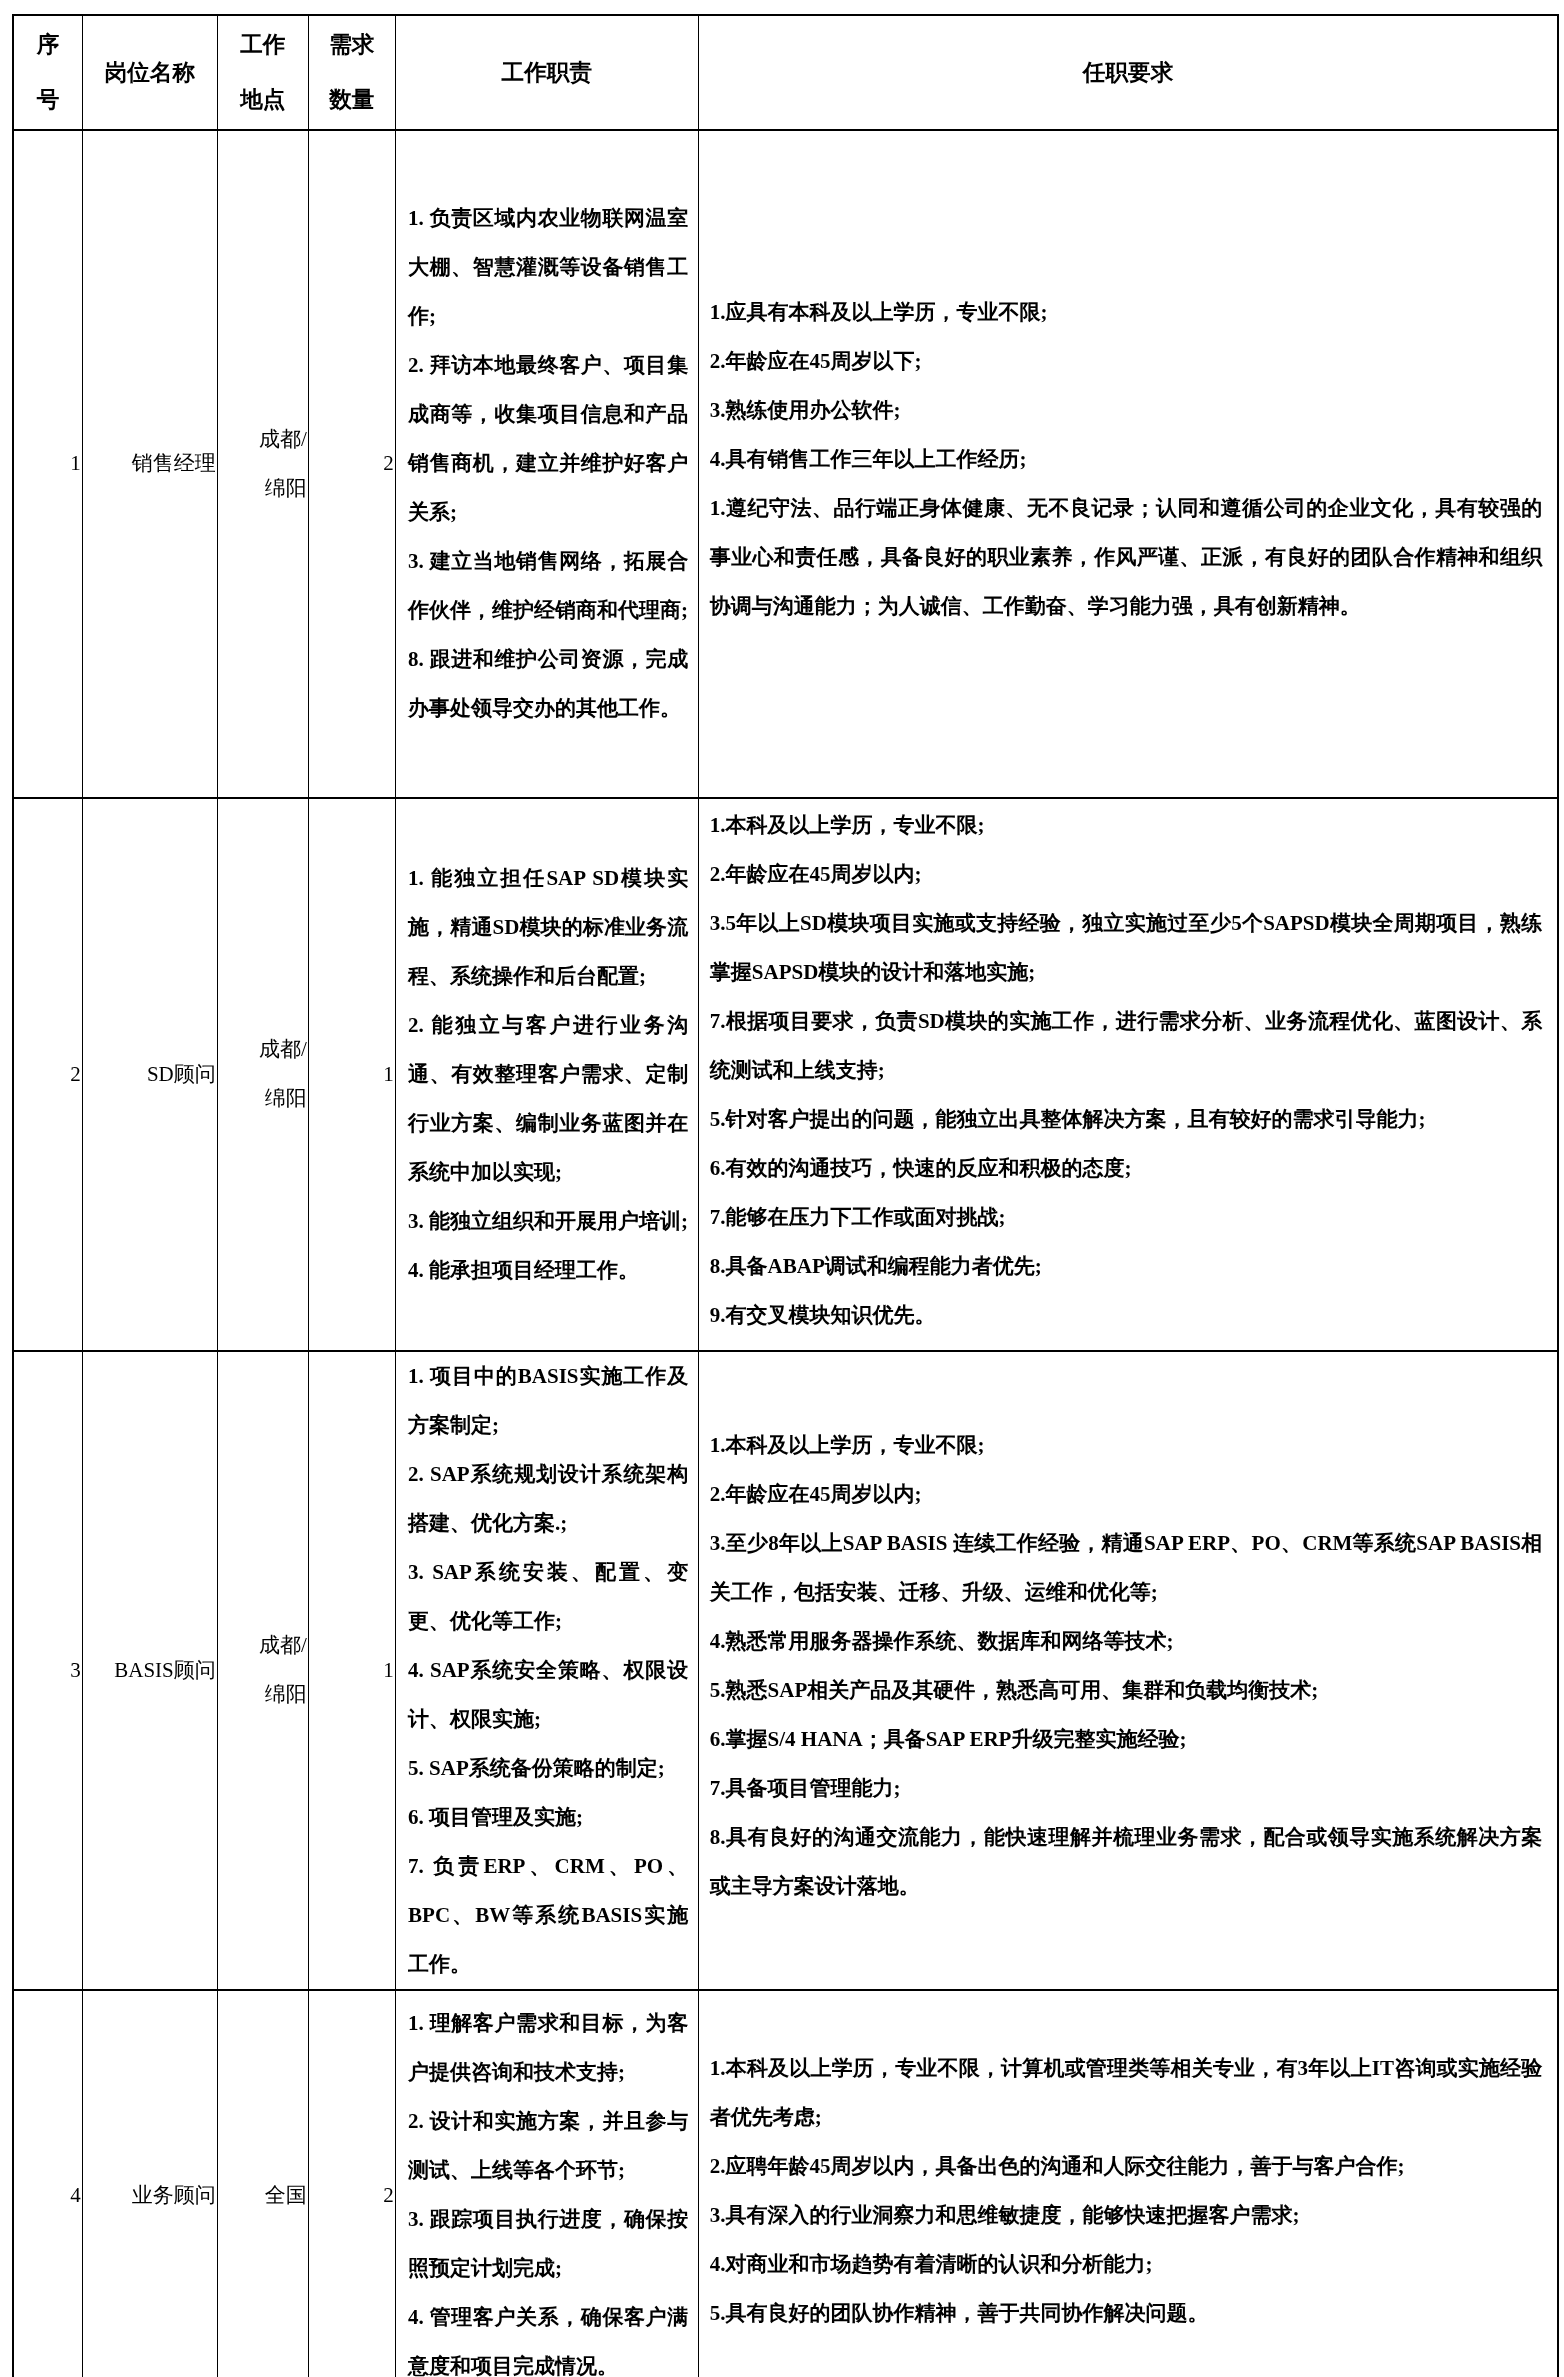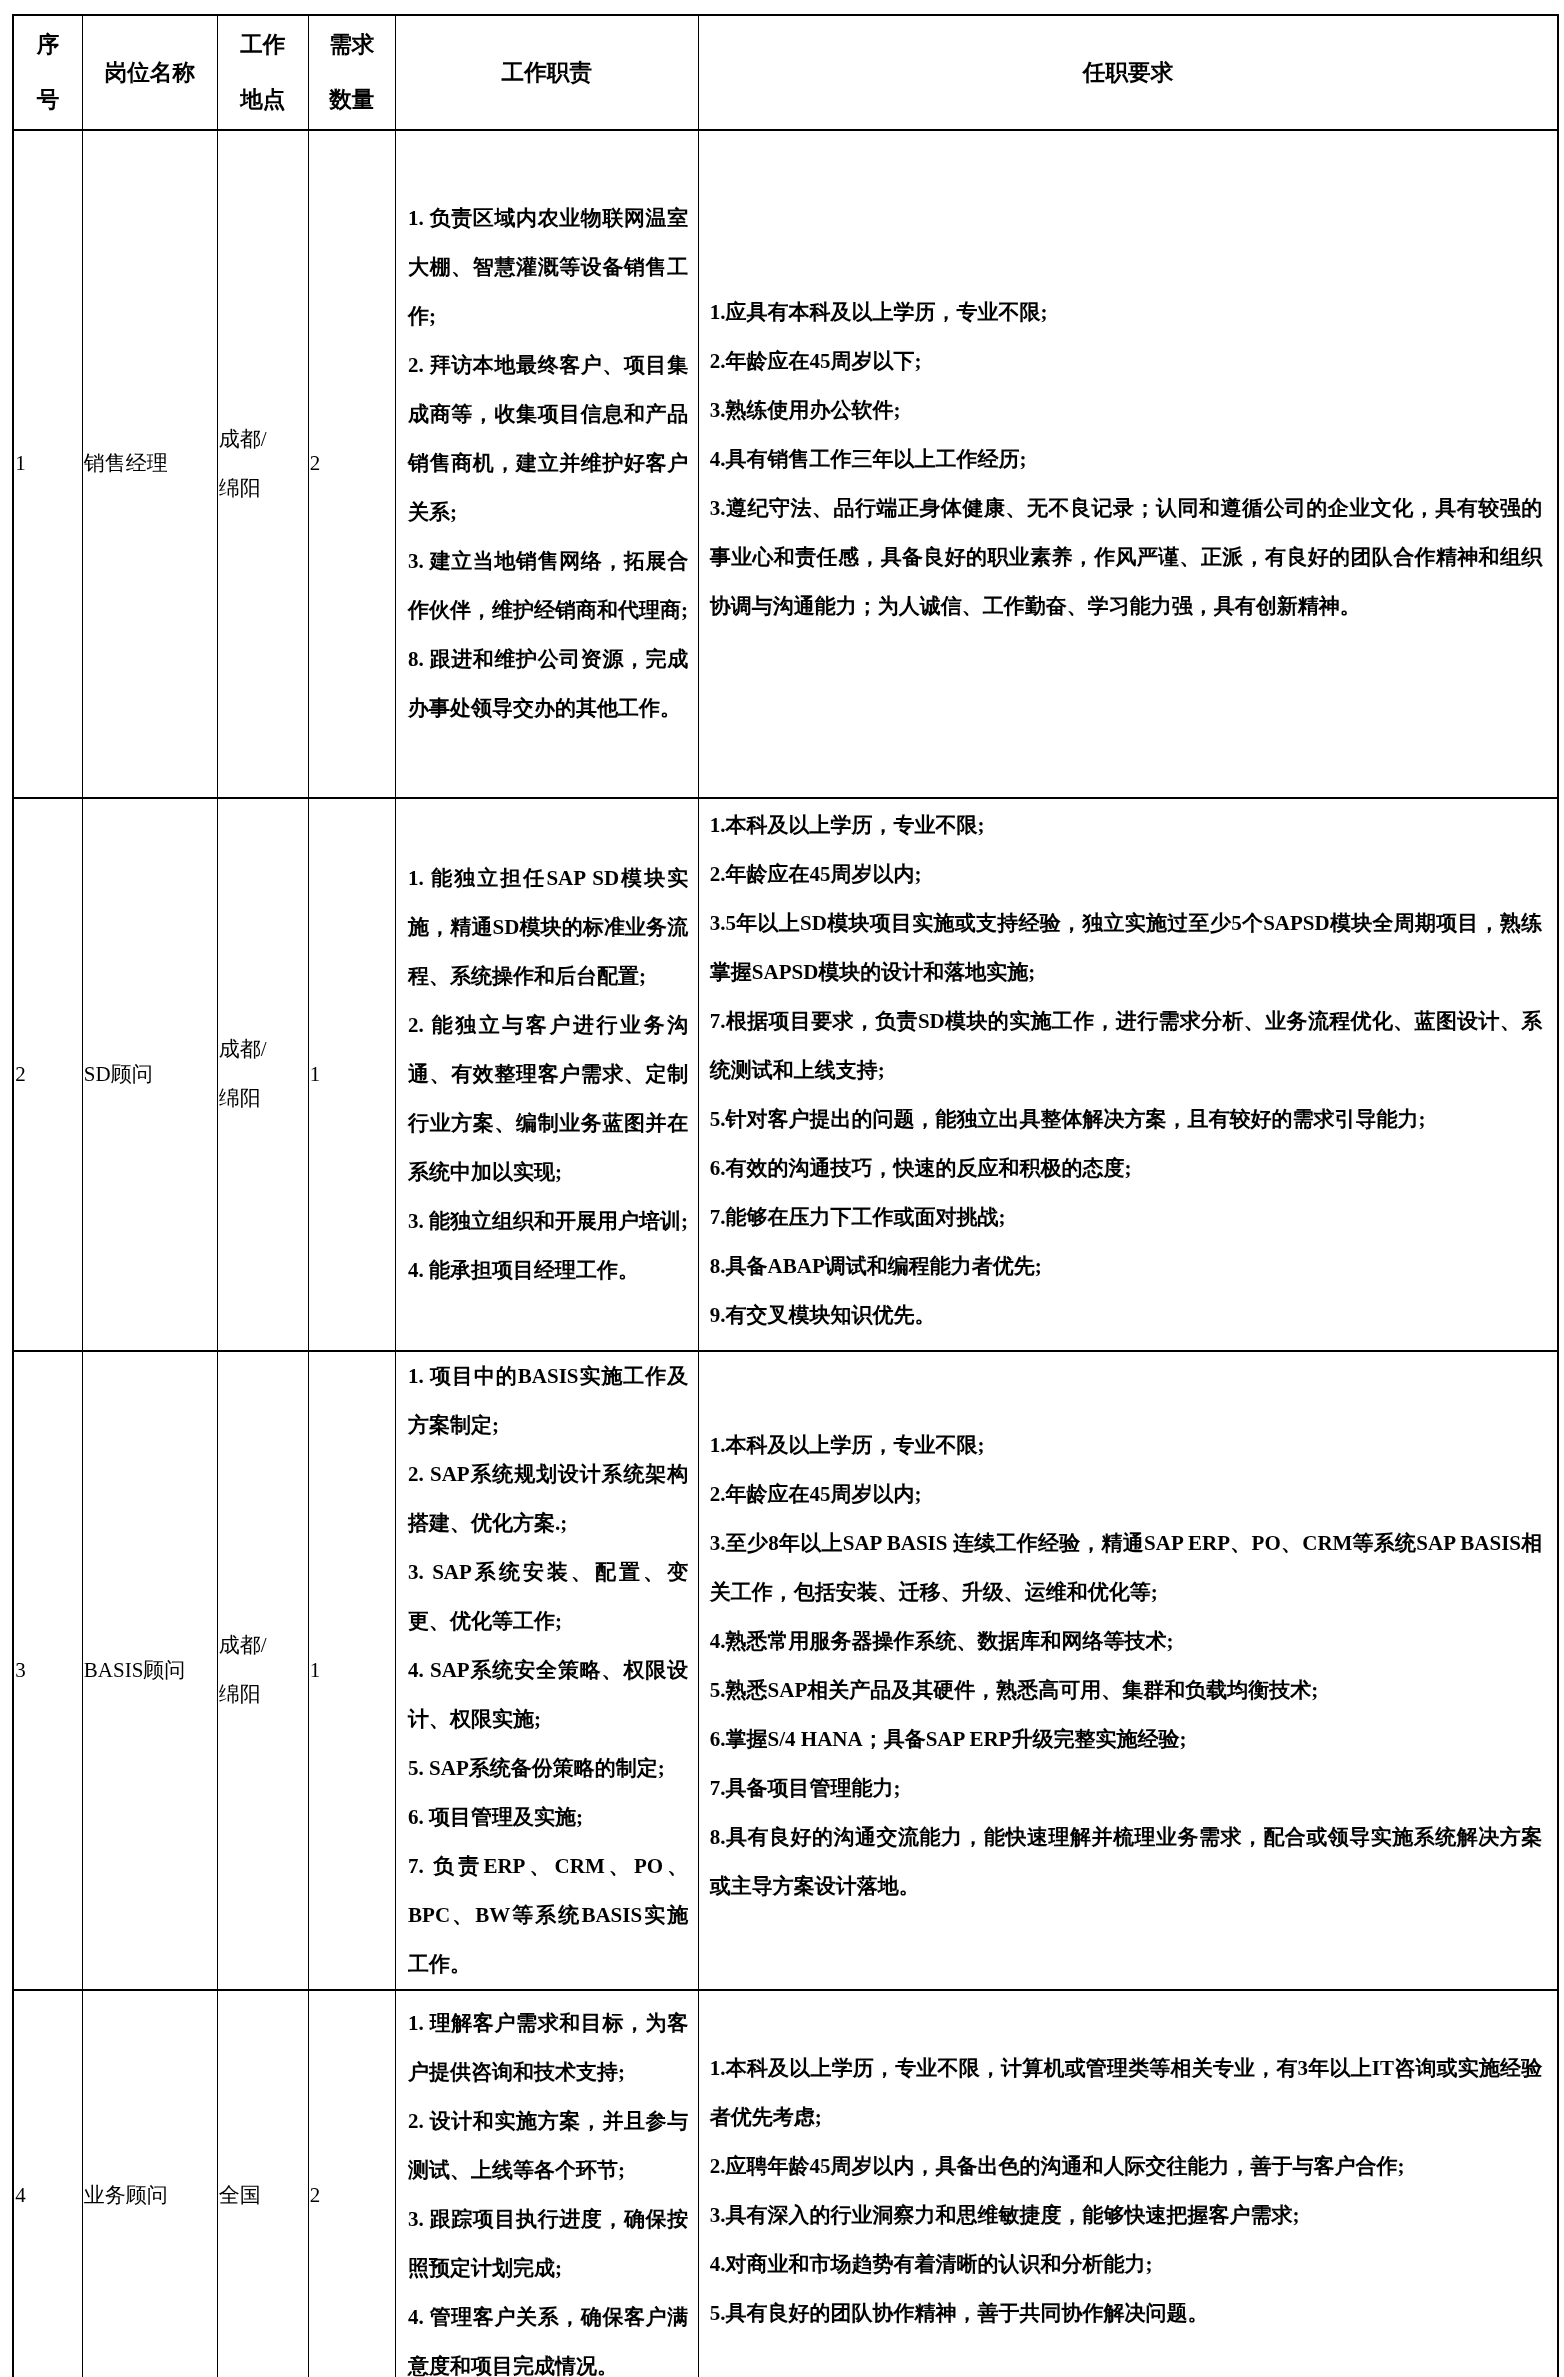--- a/index.html
+++ b/index.html
@@ -41,21 +41,21 @@
     line-height: 55px;
     text-align: center;
     vertical-align: middle;
     white-space: pre-line;
   }
   td {
     font-size: 21px;
     line-height: 49px;
   }
   td.cell-center {
-    text-align: left;
+    text-align: right;
     vertical-align: middle;
     white-space: pre-line;
   }
   td.cell-duties {
     vertical-align: middle;
     padding: 0 9.6px 0 12.3px;
   }
   td.cell-reqs {
     vertical-align: middle;
     padding: 0 15px 8px 11px;
@@ -102,21 +102,21 @@
           <p>1. 负责区域内农业物联网温室大棚、智慧灌溉等设备销售工作;</p>
           <p>2. 拜访本地最终客户、项目集成商等，收集项目信息和产品销售商机，建立并维护好客户关系;</p>
           <p>3. 建立当地销售网络，拓展合作伙伴，维护经销商和代理商;</p>
           <p>8. 跟进和维护公司资源，完成办事处领导交办的其他工作。</p>
         </td>
       <td class="cell-reqs">
           <p>1.应具有本科及以上学历，专业不限;</p>
           <p>2.年龄应在45周岁以下;</p>
           <p>3.熟练使用办公软件;</p>
           <p>4.具有销售工作三年以上工作经历;</p>
-          <p>3.遵纪守法、品行端正身体健康、无不良记录；认同和遵循公司的企业文化，具有较强的事业心和责任感，具备良好的职业素养，作风严谨、正派，有良好的团队合作精神和组织协调与沟通能力；为人诚信、工作勤奋、学习能力强，具有创新精神。</p>
+          <p>1.遵纪守法、品行端正身体健康、无不良记录；认同和遵循公司的企业文化，具有较强的事业心和责任感，具备良好的职业素养，作风严谨、正派，有良好的团队合作精神和组织协调与沟通能力；为人诚信、工作勤奋、学习能力强，具有创新精神。</p>
         </td>
     </tr>
     <tr class="row-h2">
       <td class="cell-center">2</td>
       <td class="cell-center">SD顾问</td>
       <td class="cell-center">成都/
 绵阳</td>
       <td class="cell-center">1</td>
       <td class="cell-duties">
           <p>1. 能独立担任SAP SD模块实施，精通SD模块的标准业务流程、系统操作和后台配置;</p>

